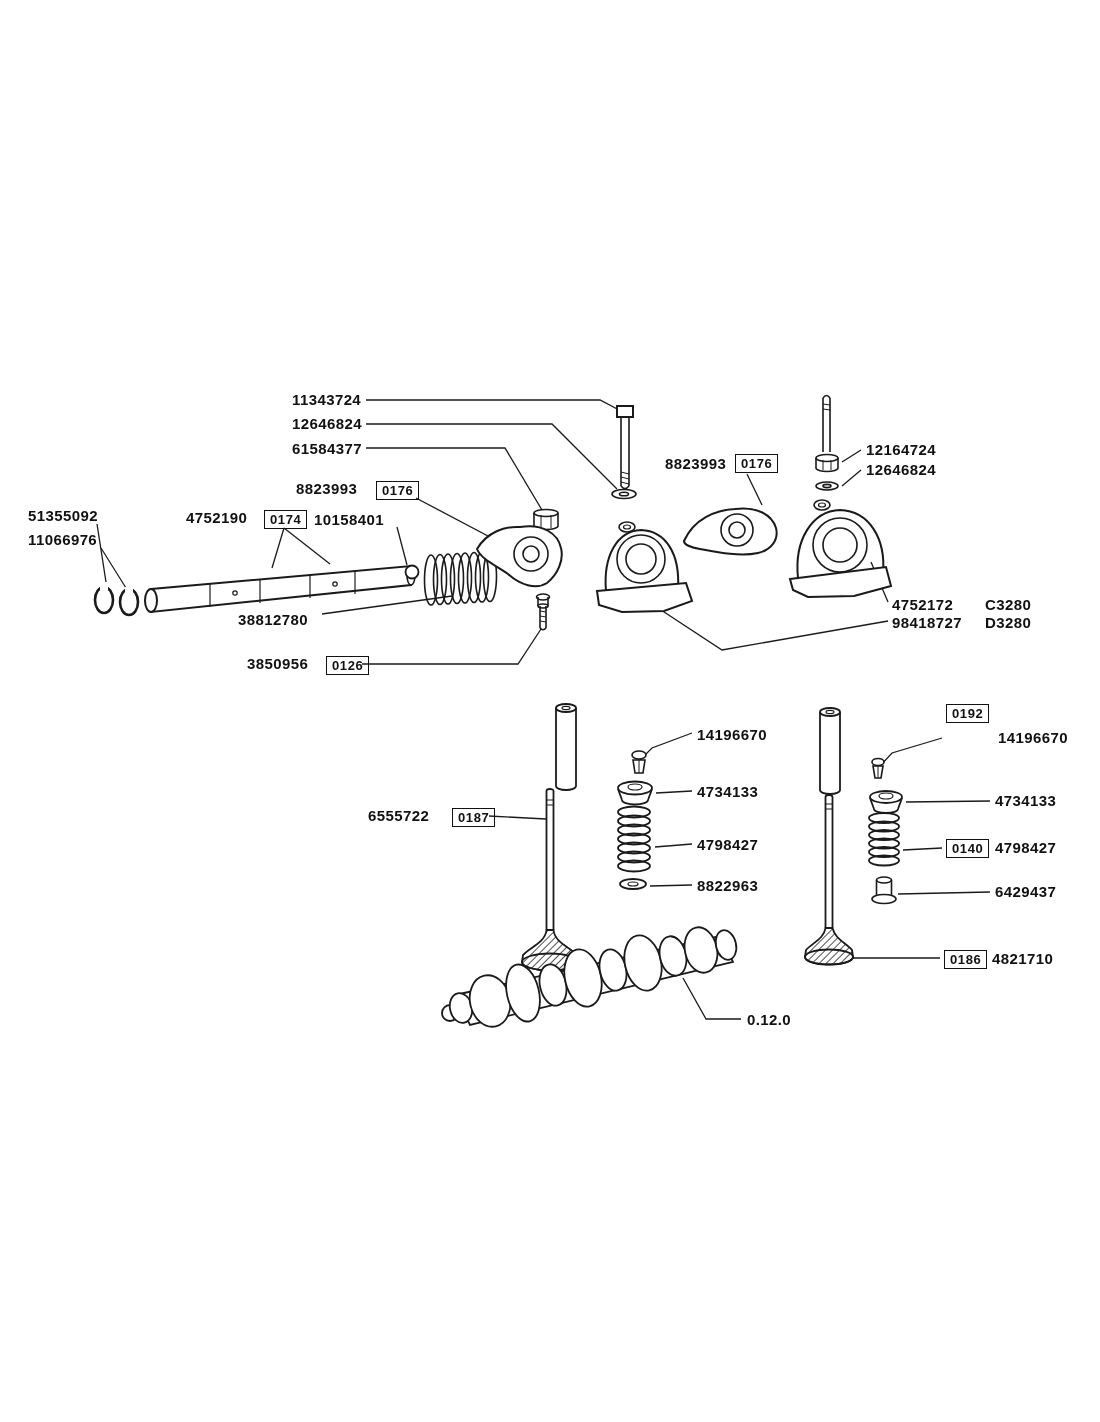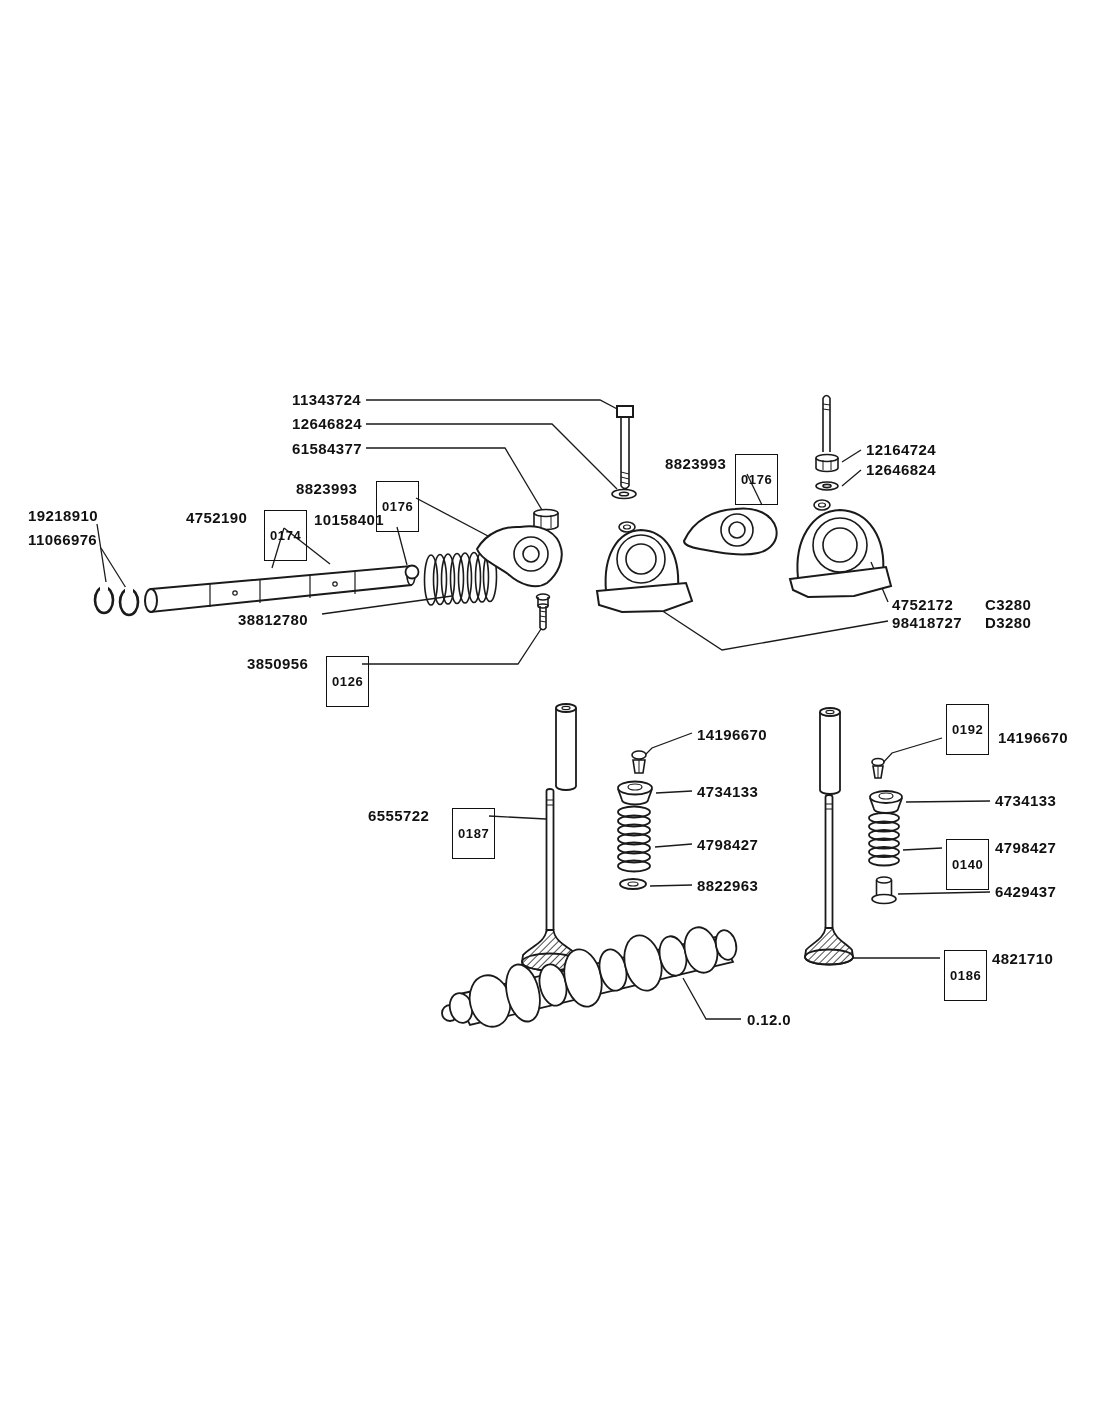--- a/index.html
+++ b/index.html
@@ -1,21 +1,21 @@
 <!DOCTYPE html>
 <html><head>
 <meta charset="utf-8">
 <style>
   html,body{margin:0;padding:0;background:#fff;}
   #stage{position:relative;width:1100px;height:1056px;background:#fff;overflow:hidden;
          font-family:"Liberation Sans",sans-serif;}
   #drawing{position:absolute;left:0;top:0;}
   .lbl{position:absolute;font-weight:bold;font-size:15px;line-height:18px;color:#111;
        letter-spacing:0.4px;white-space:nowrap;}
-  .box{border:1.6px solid #111;padding:16px 5px;font-size:13px;line-height:17px;letter-spacing:0.6px;}
+  .box{border:1.6px solid #111;padding:0 5px;font-size:13px;line-height:17px;letter-spacing:0.6px;}
 </style>
 </head>
 <body>
 
 <div id="stage">
 
   <svg id="drawing" width="1100" height="1422" viewBox="0 0 1100 1422">
     <defs>
       <pattern id="hatch" width="5" height="5" patternUnits="userSpaceOnUse" patternTransform="rotate(45)">
         <rect width="5" height="5" fill="#ffffff"></rect>
@@ -276,21 +276,21 @@
         <ellipse cx="726" cy="945" rx="10" ry="15" transform="rotate(-13 726 945)"></ellipse>
       </g>
     </g>
   </svg>
 
   <div class="lbl" style="left:292px;top:391px">11343724</div>
   <div class="lbl" style="left:292px;top:415px">12646824</div>
   <div class="lbl" style="left:292px;top:440px">61584377</div>
   <div class="lbl" style="left:296px;top:480px">8823993</div>
   <div class="lbl box" style="left:376px;top:481px">0176</div>
-  <div class="lbl" style="left:28px;top:507px">19218910</div>
+  <div class="lbl" style="left:28px;top:507px">51355092</div>
   <div class="lbl" style="left:186px;top:509px">4752190</div>
   <div class="lbl box" style="left:264px;top:510px">0174</div>
   <div class="lbl" style="left:314px;top:511px">10158401</div>
   <div class="lbl" style="left:28px;top:531px">11066976</div>
   <div class="lbl" style="left:665px;top:455px">8823993</div>
   <div class="lbl box" style="left:735px;top:454px">0176</div>
   <div class="lbl" style="left:866px;top:441px">12164724</div>
   <div class="lbl" style="left:866px;top:461px">12646824</div>
   <div class="lbl" style="left:238px;top:611px">38812780</div>
   <div class="lbl" style="left:892px;top:596px">4752172</div>

